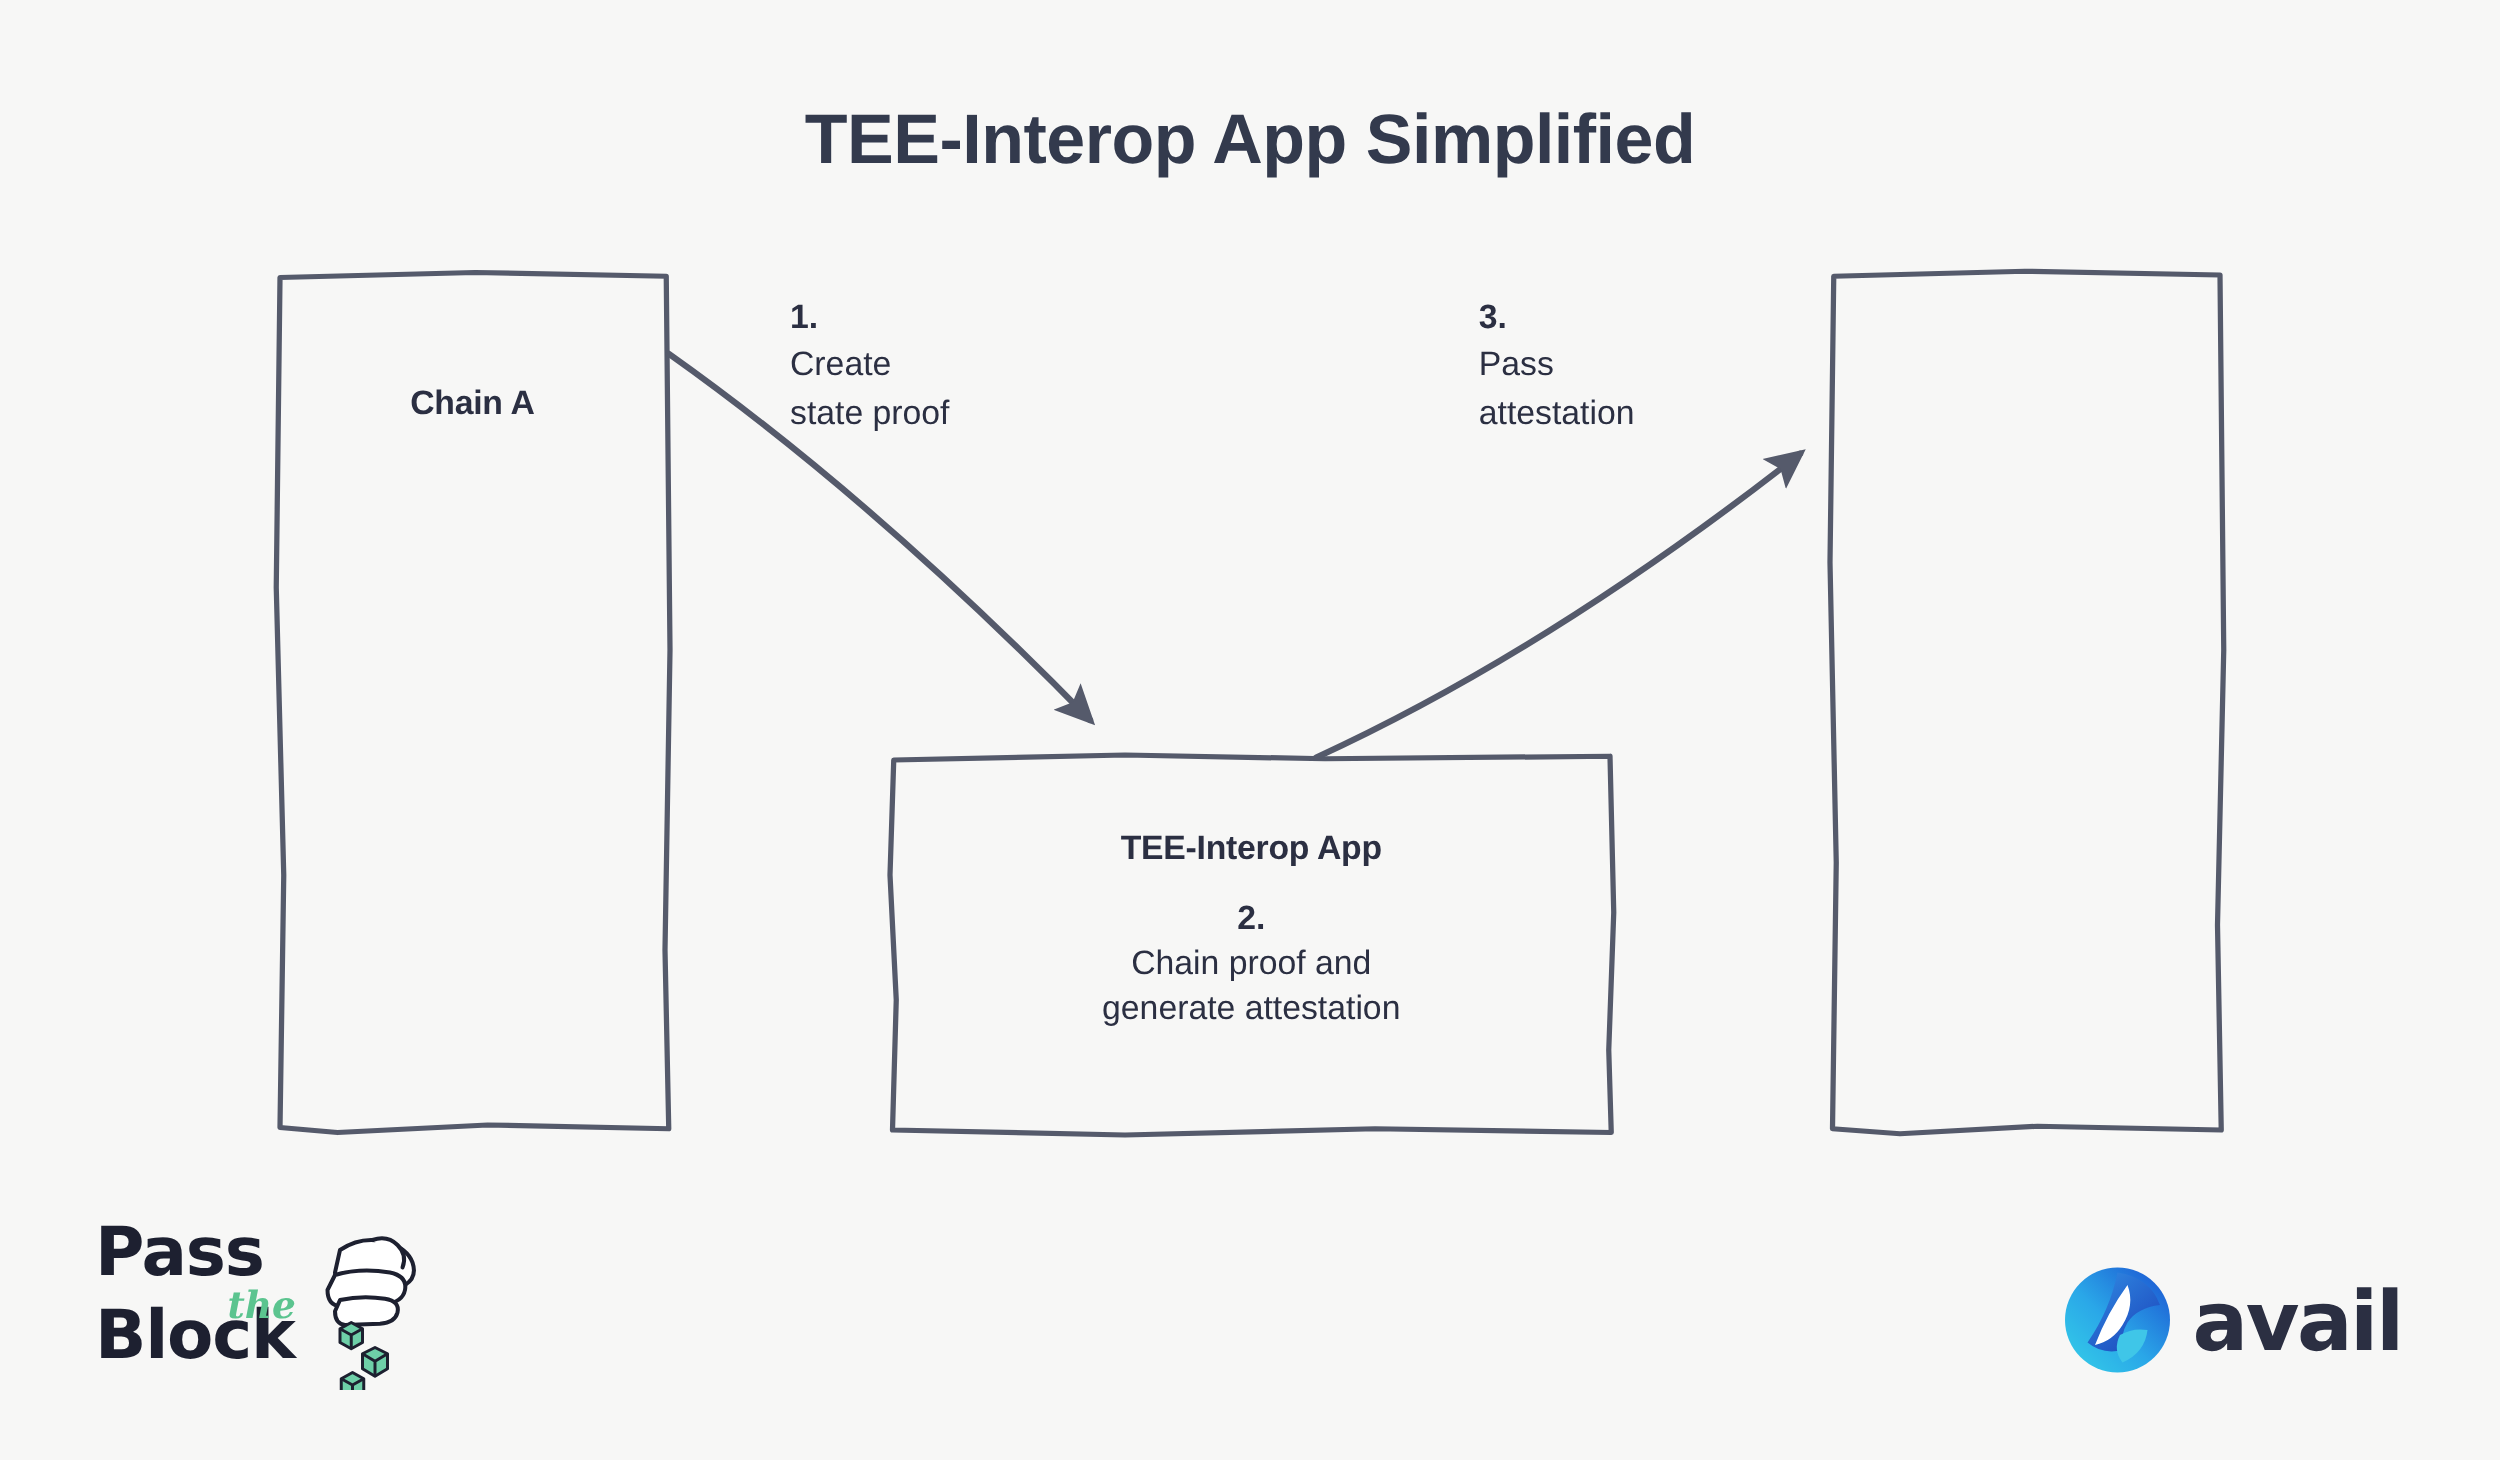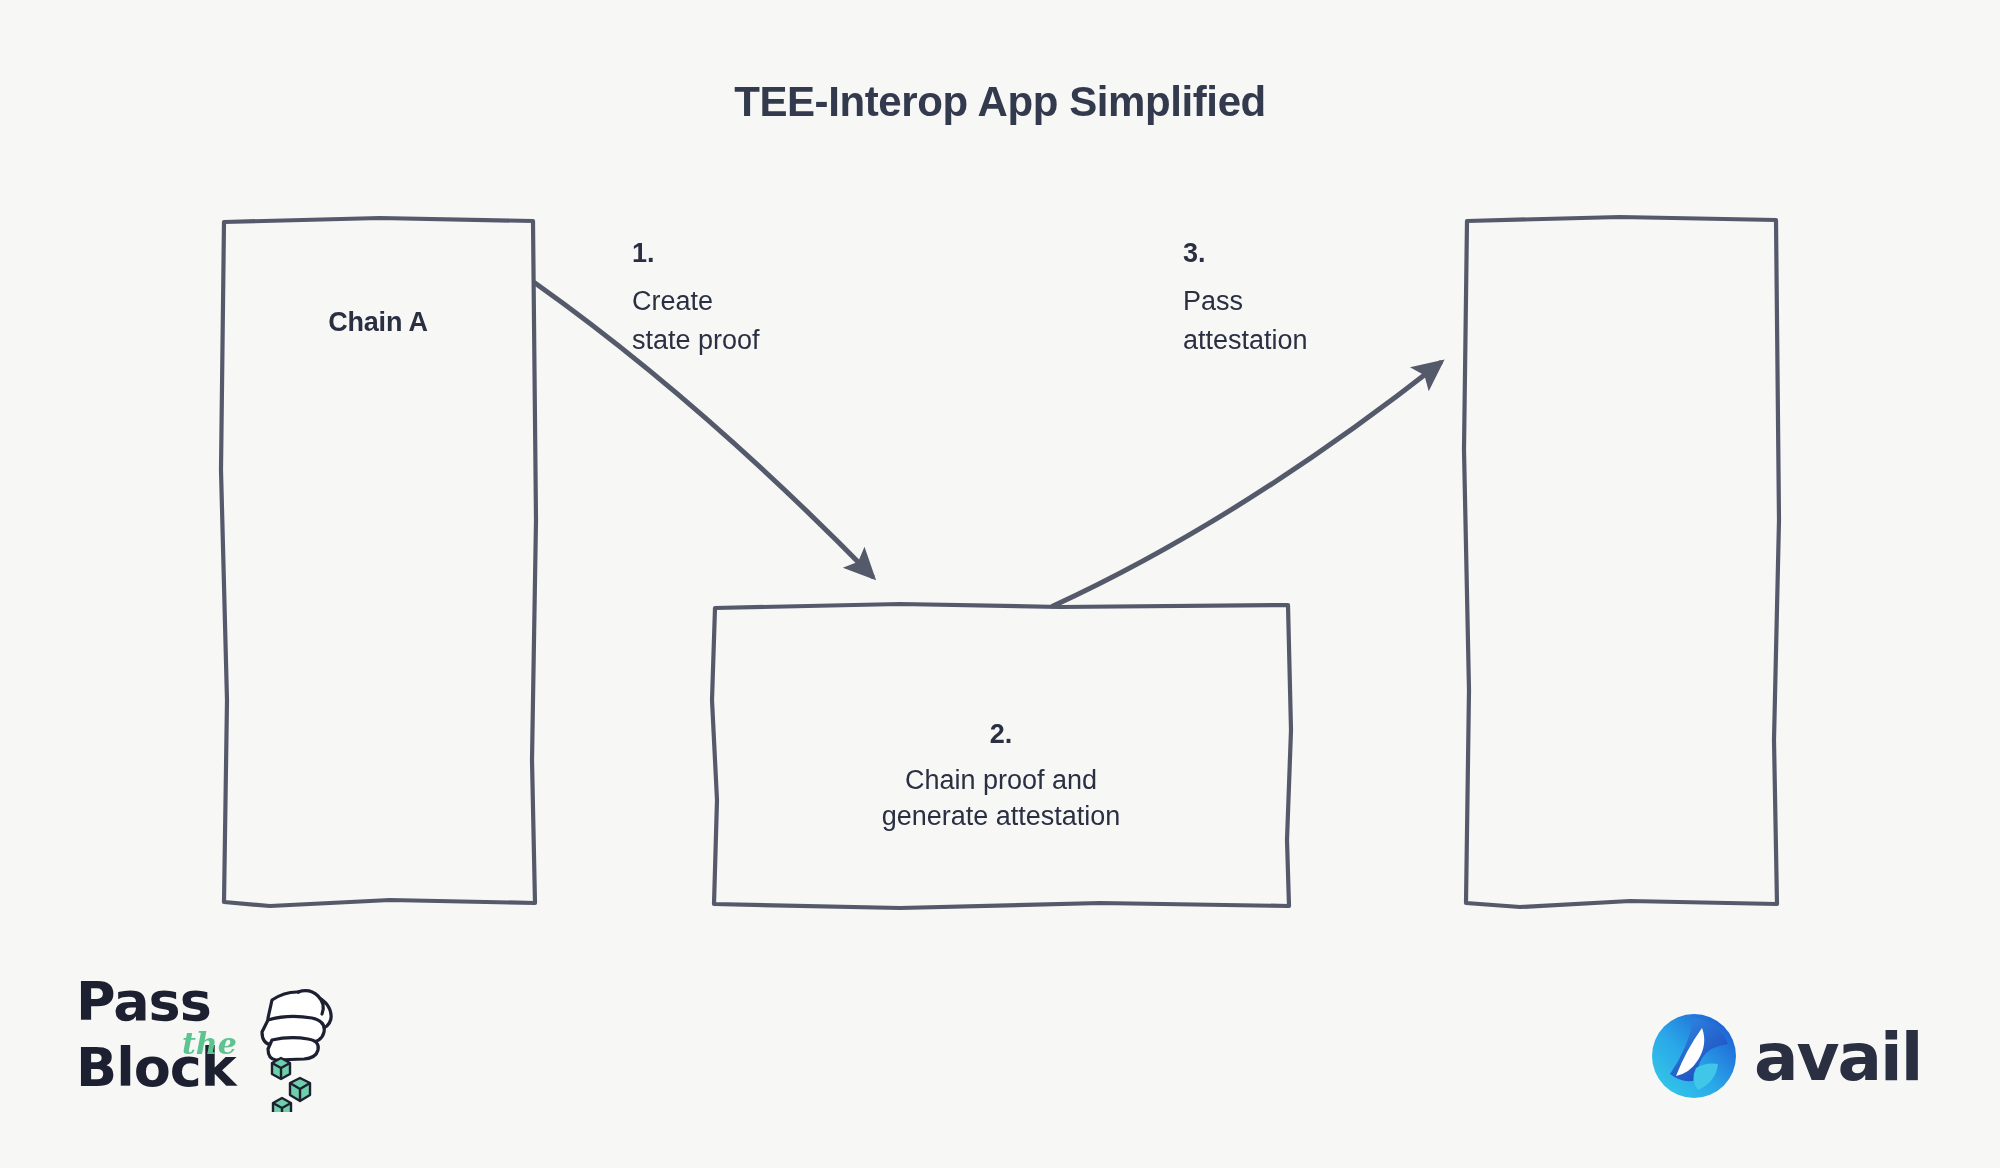--- a/index.html
+++ b/index.html
@@ -21,21 +21,21 @@
     height: 1168px;
   }
   .abs { position: absolute; }
 
   
   #title {
     left: 0;
     top: 78px;
     width: 2000px;
     text-align: center;
-    font-size: 42px;
+    font-size: 56px;
     font-weight: 700;
     color: #333a4d;
     letter-spacing: -0.4px;
   }
 
   
   #art {
     position: absolute;
     left: 0; top: 0;
     width: 2000px;
@@ -63,21 +63,20 @@
   .step .num {
     font-size: 27px;
     font-weight: 700;
     display: block;
   }
   .step .desc {
     font-size: 27px;
     font-weight: 400;
     display: block;
     white-space: pre-line;
-    margin-top: 10px;
   }
   #step-1 { left: 632px; top: 234px; width: 260px; text-align: left; }
   #step-3 { left: 1183px; top: 234px; width: 270px; text-align: left; }
 
   #step-2 {
     left: 713px;
     top: 715px;
     width: 576px;
     text-align: center;
   }
@@ -130,20 +129,21 @@
              L 717 800 L 712 700 L 715 608 Z" fill="none" stroke="#555a6b" stroke-width="4.2" stroke-linejoin="round" stroke-linecap="round"></path>
 
     <path d="M 535 283 Q 700 400 872 576" fill="none" stroke="#555a6b" stroke-width="5" stroke-linecap="round" marker-end="url(#arrowhead)"></path>
 
     <path d="M 1053 606 Q 1240 520 1440 363" fill="none" stroke="#555a6b" stroke-width="5" stroke-linecap="round" marker-end="url(#arrowhead)"></path>
   </svg>
 
   <div class="abs box-title" id="chain-a-label">Chain A</div>
 
 
+  <div class="abs box-title" id="tee-label">TEE-Interop App</div>
 
   <div class="abs step" id="step-1">
     <span class="num">1.</span>
     <span class="desc">Create
 state proof</span>
   </div>
 
   <div class="abs step" id="step-3">
     <span class="num">3.</span>
     <span class="desc">Pass

